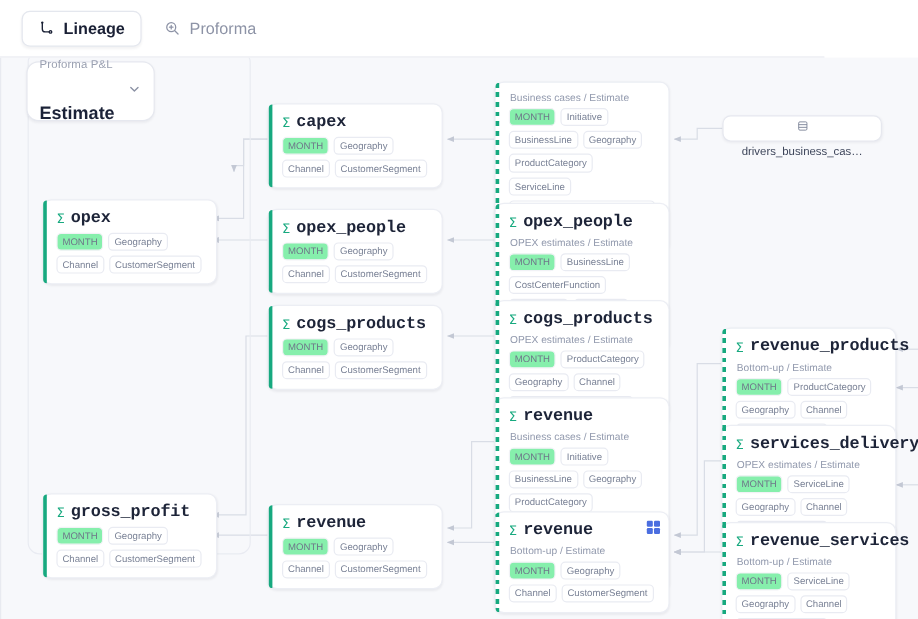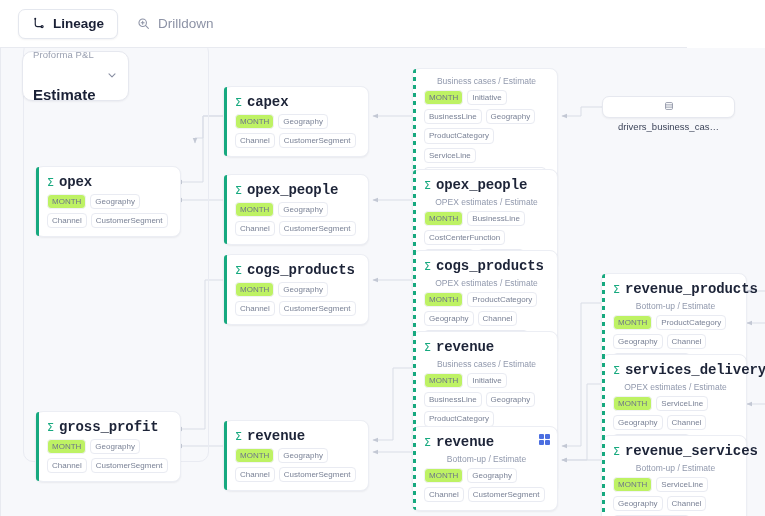--- a/index.html
+++ b/index.html
@@ -131,34 +131,33 @@
   .node-title {
     font-family: "Liberation Mono", monospace;
     font-size: 14px; font-weight: 700; color: #1d2438;
     letter-spacing: -.1px;
     white-space: nowrap;
   }
   .node-sub {
     font-size: 8.5px; color: #9199ad;
     margin: 0 0 4px 1px;
     white-space: nowrap;
-    text-align: center;
   }
   .chips { display: flex; flex-wrap: wrap; gap: 4px; }
   .chip {
     font-size: 8px; color: #7a8296;
     background: #ffffff;
     border: 1px solid #e9ebf2;
     border-radius: 4px;
     padding: 2px 4px 2px 4px;
     line-height: 1.15;
     white-space: nowrap;
   }
   .chip.primary {
-    background: #bef264;
+    background: #86efac;
     border-color: #f1f2f6;
     color: #6e7589;
   }
   .node-badge {
     position: absolute; right: 7px; top: 7px;
     width: 11px; height: 11px;
     display: grid; grid-template-columns: 1fr 1fr; grid-template-rows: 1fr 1fr;
     gap: 1.5px;
   }
   .node-badge i {
@@ -199,21 +198,21 @@
     <span>Lineage</span>
   </button>
   <button class="tab inactive">
     <span>
       <svg width="13" height="13" viewBox="0 0 16 16" fill="none" stroke="#8d93a6" stroke-width="1.3" stroke-linecap="round">
         <circle cx="7" cy="7" r="4.6"></circle>
         <path d="M10.4 10.4 14 14"></path>
         <path d="M7 5.2v3.6M5.2 7h3.6"></path>
       </svg>
     </span>
-    <span>Drilldown</span>
+    <span>Proforma</span>
   </button>
 </div>
 
 <div class="canvas">
   <div class="canvas-inner" id="canvas-inner">
 
     <svg class="edges" viewBox="0 0 765 468" preserveAspectRatio="none">
       <defs>
         <marker id="arr" markerWidth="6" markerHeight="6" refX="5.4" refY="3" orient="auto" markerUnits="userSpaceOnUse">
           <path d="M6,3 L0,0.6 L0,5.4 Z" fill="#c3c8d4"></path>

